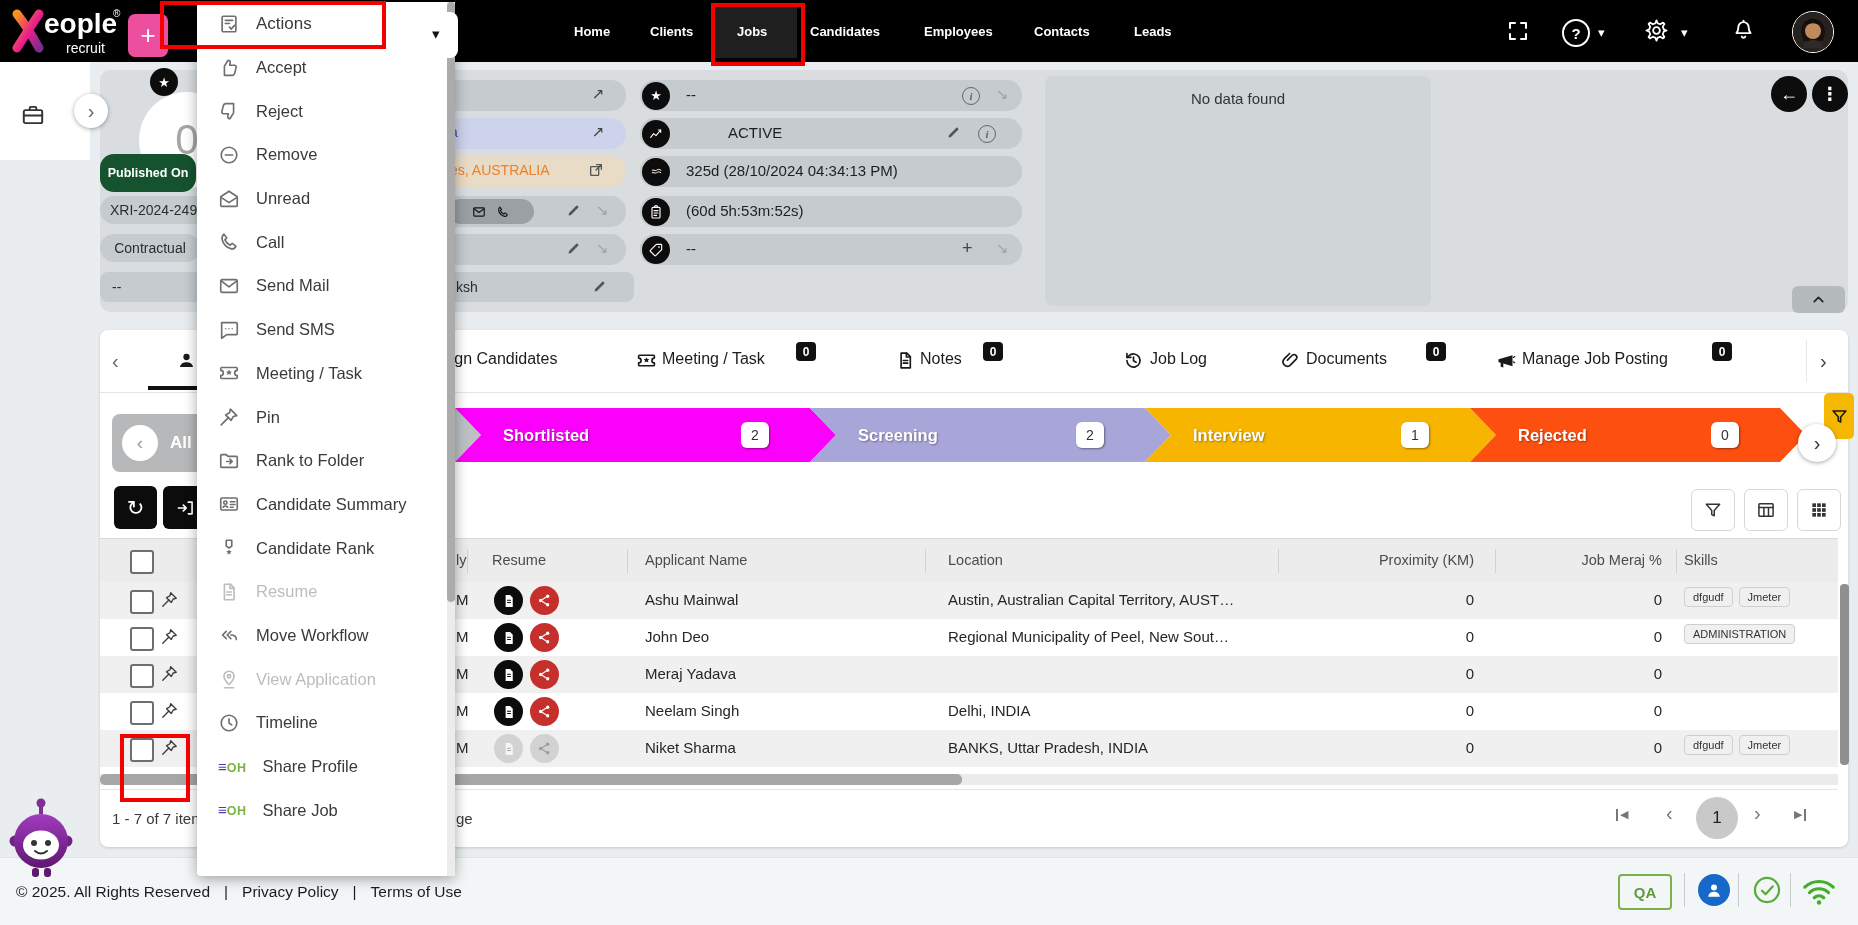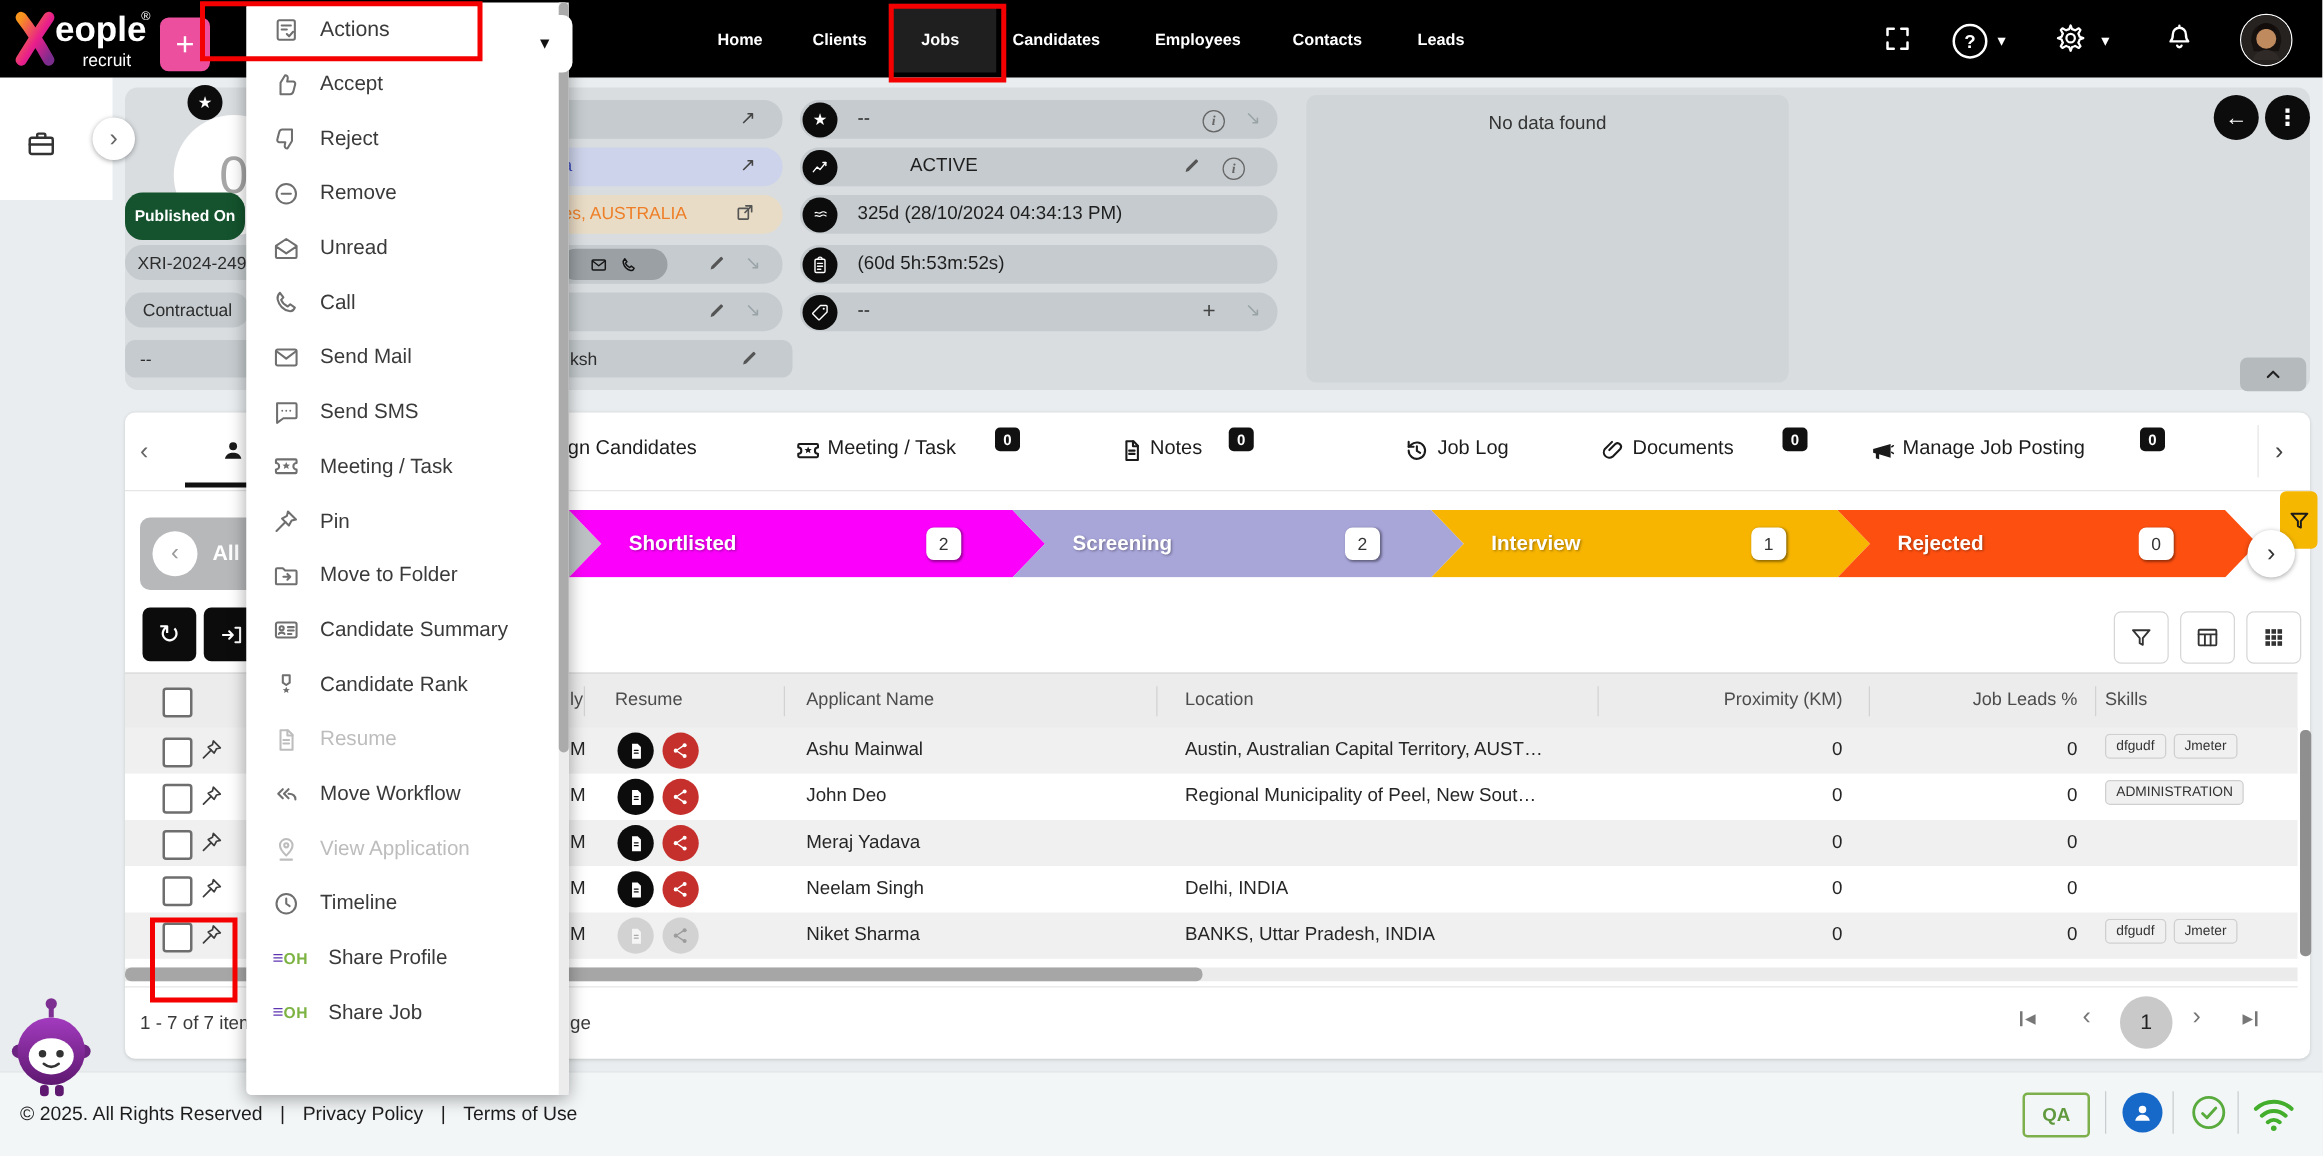--- a/index.html
+++ b/index.html
@@ -400,21 +400,21 @@
         </svg>
       </div>
 
     <div class="abs" style="left:0;top:208px;width:1738px;height:44px;background:#ececec;border-top:1px solid #d9d9d9;border-bottom:1px solid #d9d9d9;" id="thead">
         <div class="abs chk" style="left:30px;top:11px;cursor:pointer;"></div>
         <div class="abs hdrtxt" style="left:356px;top:13px;">ly</div>
         <div class="abs hdrtxt" style="left:392px;top:13px;">Resume</div>
         <div class="abs hdrtxt" style="left:545px;top:13px;">Applicant Name</div>
         <div class="abs hdrtxt" style="left:848px;top:13px;">Location</div>
         <div class="abs hdrtxt" style="left:1150px;top:13px;width:224px;text-align:right;">Proximity (KM)</div>
-        <div class="abs hdrtxt" style="left:1350px;top:13px;width:212px;text-align:right;">Job Leads %</div>
+        <div class="abs hdrtxt" style="left:1350px;top:13px;width:212px;text-align:right;">Job Meraj %</div>
         <div class="abs hdrtxt" style="left:1584px;top:13px;">Skills</div>
         <div class="abs" style="left:367px;top:10px;width:1px;height:24px;background:#d2d2d2;"></div>
         <div class="abs" style="left:527px;top:10px;width:1px;height:24px;background:#d2d2d2;"></div>
         <div class="abs" style="left:825px;top:10px;width:1px;height:24px;background:#d2d2d2;"></div>
         <div class="abs" style="left:1178px;top:10px;width:1px;height:24px;background:#d2d2d2;"></div>
         <div class="abs" style="left:1395px;top:10px;width:1px;height:24px;background:#d2d2d2;"></div>
         <div class="abs" style="left:1576px;top:10px;width:1px;height:24px;background:#d2d2d2;"></div>
       </div>
 
     <div id="tbody">
@@ -742,21 +742,21 @@
           </span>
           <span class="mlabel">Pin</span>
         </div>
         <div class="mitem">
           <span class="mic">
             <svg viewBox="0 0 24 24" width="22" height="22" fill="none" stroke="currentColor" stroke-width="1.8" stroke-linecap="round" stroke-linejoin="round">
               <path d="M3 6c0-.6.4-1 1-1h5l2 2h9c.6 0 1 .4 1 1v10c0 .6-.4 1-1 1H4c-.6 0-1-.4-1-1z"></path>
               <path d="M9.5 12.5h5.5M13 10l2.5 2.5L13 15"></path>
             </svg>
           </span>
-          <span class="mlabel">Move to Folder</span>
+          <span class="mlabel">Rank to Folder</span>
         </div>
         <div class="mitem">
           <span class="mic">
             <svg viewBox="0 0 24 24" width="22" height="22" fill="none" stroke="currentColor" stroke-width="1.8" stroke-linecap="round" stroke-linejoin="round">
               <rect x="3" y="5.5" width="18" height="13" rx="1.5"></rect>
               <circle cx="8" cy="10.5" r="1.8"></circle>
               <path d="M5.5 15.5c.5-1.6 4.5-1.6 5 0M13.5 9.5h5M13.5 12.5h5M13.5 15.5h3"></path>
             </svg>
           </span>
           <span class="mlabel">Candidate Summary</span>

